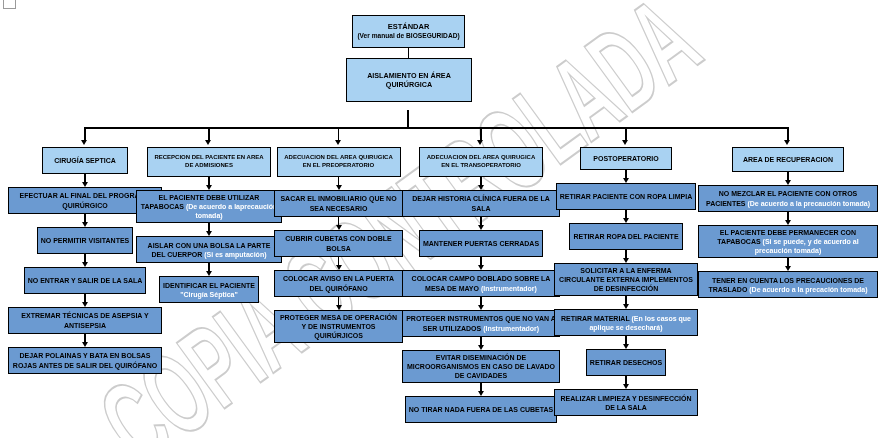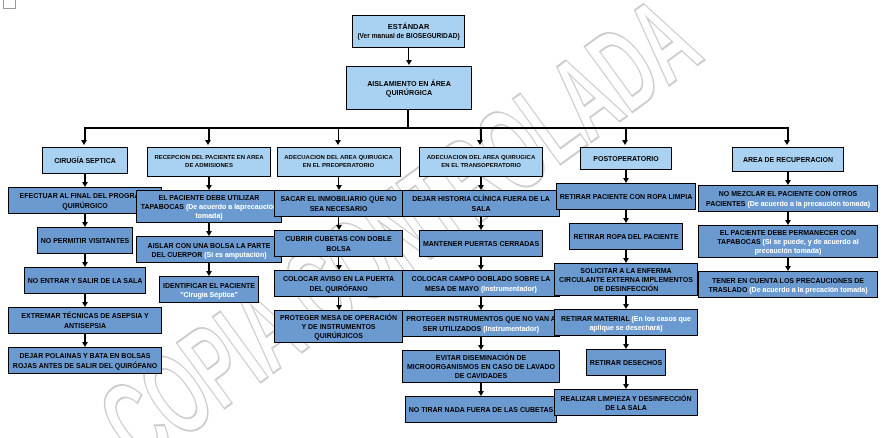--- a/index.html
+++ b/index.html
@@ -16,21 +16,21 @@
     box-sizing:border-box;border:1.5px solid #000;color:#000;font-weight:bold;
     text-align:center;display:flex;flex-direction:column;justify-content:center;
     padding:2px 3px;font-size:7px;line-height:1.3;z-index:2;position:relative;
     background:var(--body-fill);
   }
   .fbox.hdr{background:var(--hdr-fill);}
   .note{color:#fff;font-weight:bold;}
   .note.blk{display:block;}
   .top-standard{position:absolute;left:352px;top:15px;width:113px;height:33px;font-size:7.5px;}
   .top-standard .sub{font-size:6.6px;}
-  .top-main{position:absolute;left:346px;top:66px;width:126px;height:44px;font-size:7.2px;}
+  .top-main{position:absolute;left:346px;top:58px;width:126px;height:44px;font-size:7.2px;}
   .col{position:absolute;top:147px;display:flex;flex-direction:column;align-items:center;z-index:2;}
   .col .body{max-width:100%;min-height:27px;}
   .arrow{display:flex;flex-direction:column;align-items:center;height:13px;z-index:1;}
   .arrow .shaft{width:1.5px;flex:1 1 auto;background:#000;}
   .arrow .head{width:0;height:0;border-left:3.5px solid transparent;border-right:3.5px solid transparent;border-top:5.5px solid #000;}
   .vline{position:absolute;width:1.7px;background:#000;z-index:1;}
   .hline{position:absolute;height:1.7px;background:#000;z-index:1;}
   .bhead{position:absolute;width:0;height:0;border-left:3.5px solid transparent;border-right:3.5px solid transparent;border-top:5.5px solid #000;z-index:1;}
   .top-arrow{position:absolute;left:405px;top:47px;height:18px;width:7px;}
 </style>

